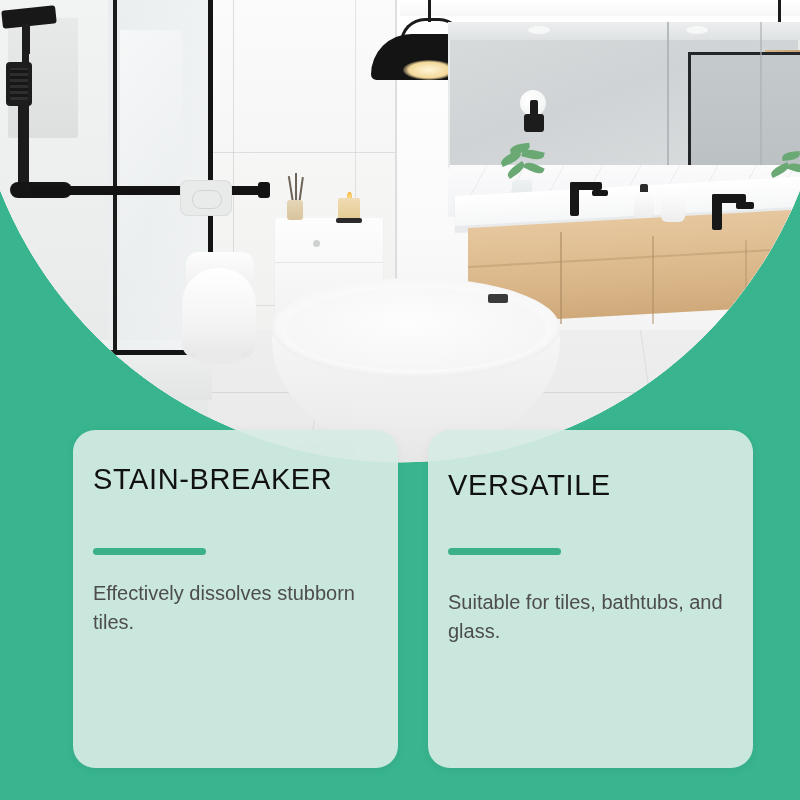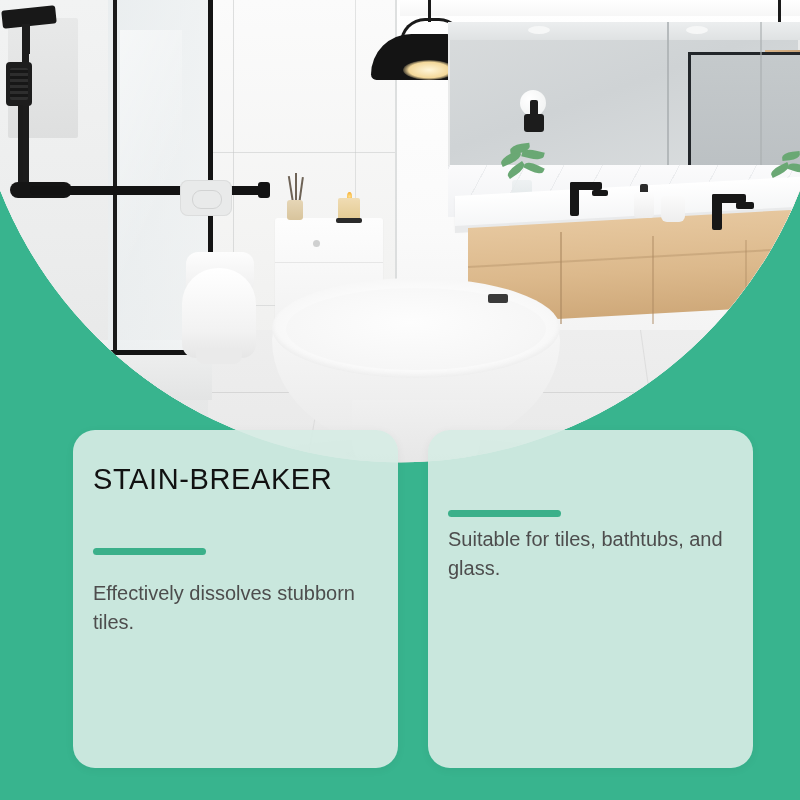--- a/index.html
+++ b/index.html
@@ -281,21 +281,21 @@
   .card--two .accent-bar { margin-top:46px; }
 
   .card p {
     margin:24px 0 0 0;
     font-size:20px;
     line-height:1.45;
     color:#4d4d4d;
     font-weight:400;
     font-family:"Liberation Sans", sans-serif;
   }
-  .card--two p { margin-top:8px; }
+  .card--two p { margin-top:33px; }
 </style>
 </head>
 <body>
 
 <div id="stage">
 
   <div class="green-bg"></div>
 
   <div class="photo-wrap">
     <div class="photo">
@@ -423,19 +423,20 @@
 
   <div class="cards">
 
     <div class="card card--one">
       <h2>STAIN-BREAKER</h2>
       <div class="accent-bar"></div>
       <p>Effectively dissolves stubborn tiles.</p>
     </div>
 
     <div class="card card--two">
+      <h2>VERSATILE</h2>
       <div class="accent-bar"></div>
       <p> Suitable for tiles, bathtubs, and glass.</p>
     </div>
 
   </div>
 
 </div>
 
 </body></html>

